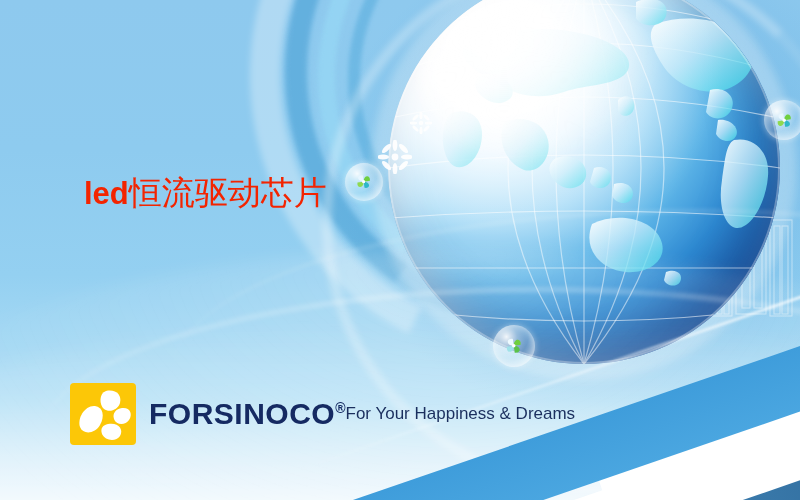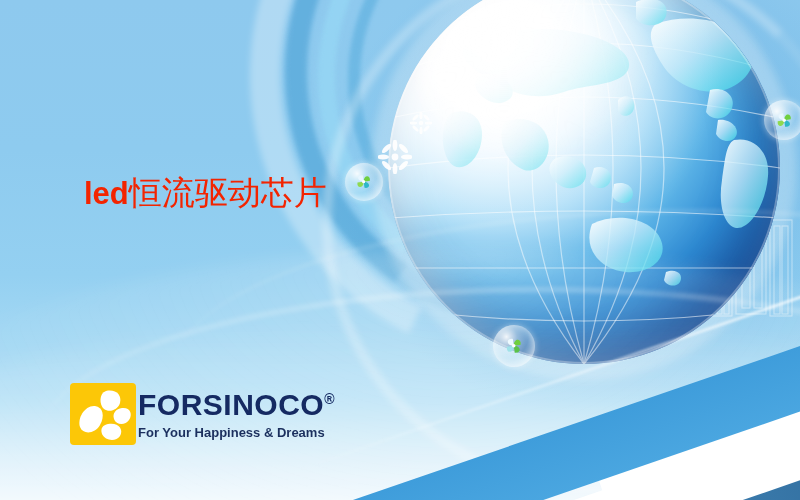--- a/index.html
+++ b/index.html
@@ -283,45 +283,43 @@
   }
   .logo-mark {
     width: 66px; height: 62px;
     border-radius: 4px;
     background: #fcc707;
     flex: 0 0 auto;
     position: relative;
   }
   .logo-mark svg { position: absolute; inset: 0; }
   .logo-text {
-    margin-left: 2px;
+    margin-left: 13px;
     display: flex;
-    flex-direction: column;
   }
   .logo-name {
     color: #152a62;
     font-weight: bold;
     font-size: 30px;
     letter-spacing: 0.5px;
     line-height: 1;
     position: relative;
     white-space: nowrap;
   }
   .logo-name .reg {
     font-size: 14px;
     vertical-align: super;
     letter-spacing: 0;
   }
   .logo-tagline {
     color: #1b2f5e;
-    font-size: 13px;
+    font-size: 17px;
     line-height: 1;
     margin-top: 6px;
     white-space: nowrap;
-    font-weight: bold;
   }
 </style>
 </head>
 <body>
 
 <div class="banner">
 
   <div class="bg-base"></div>
   <div class="bg-right-tint"></div>
 

